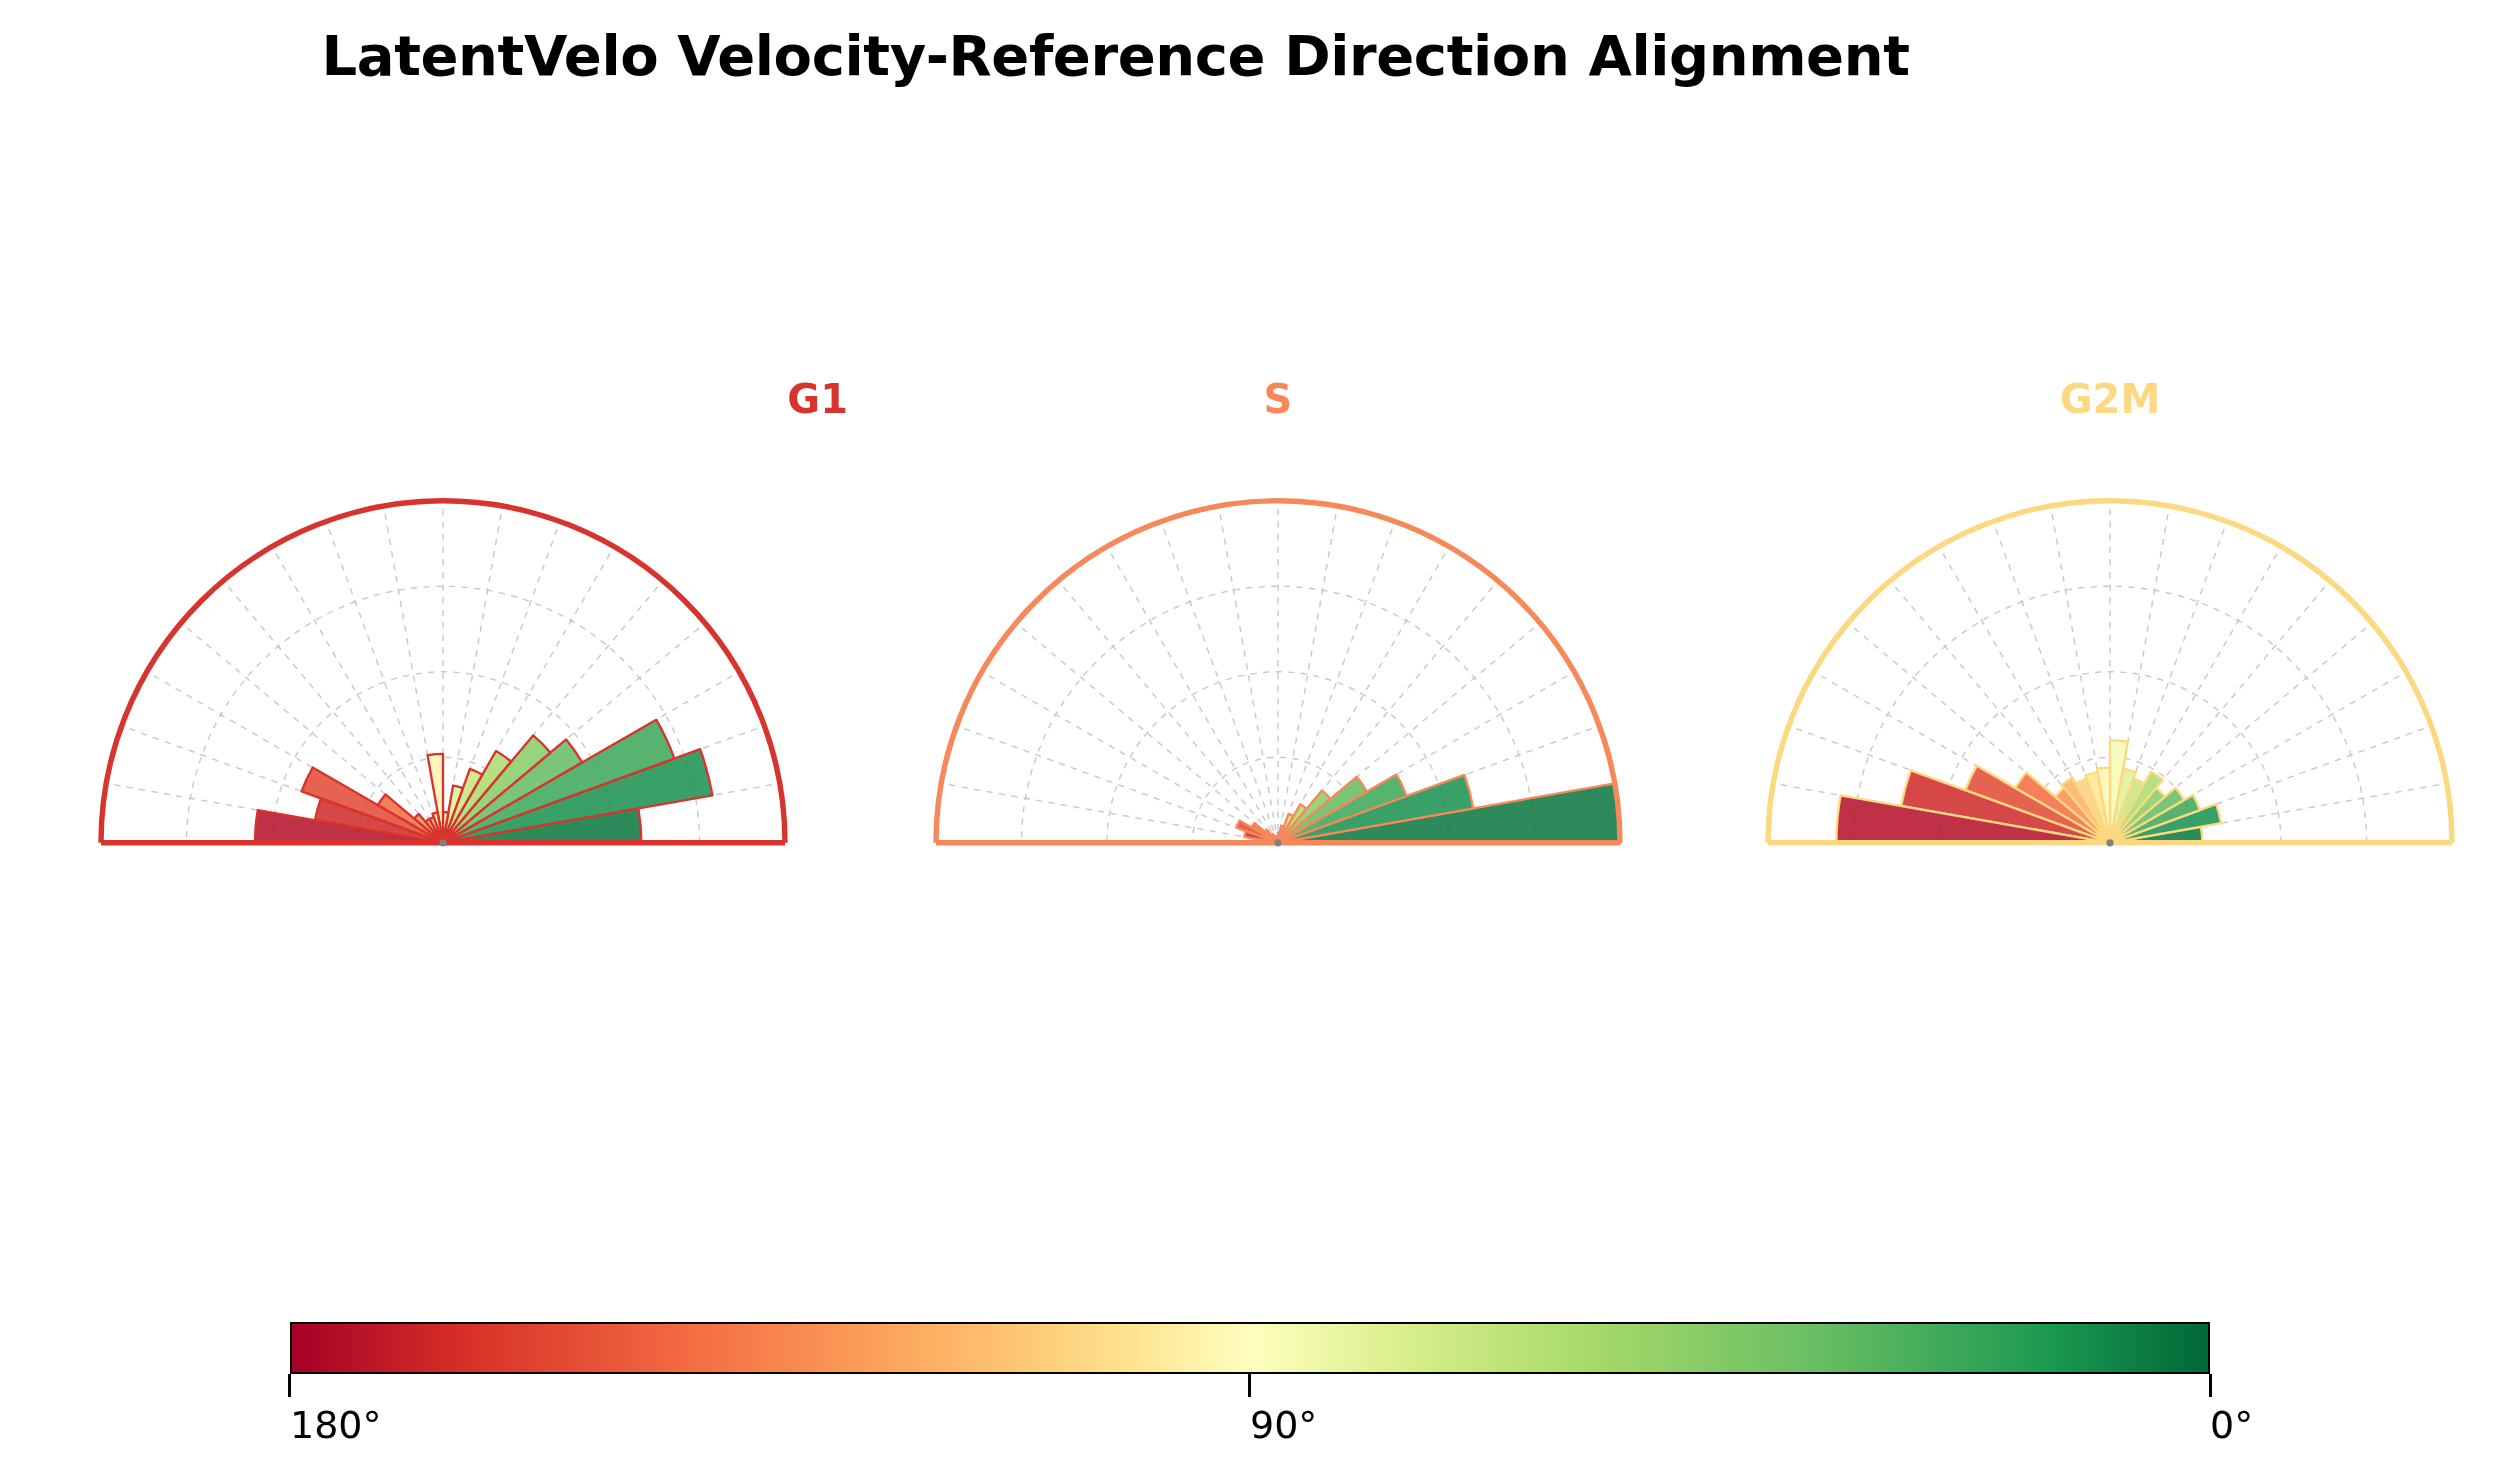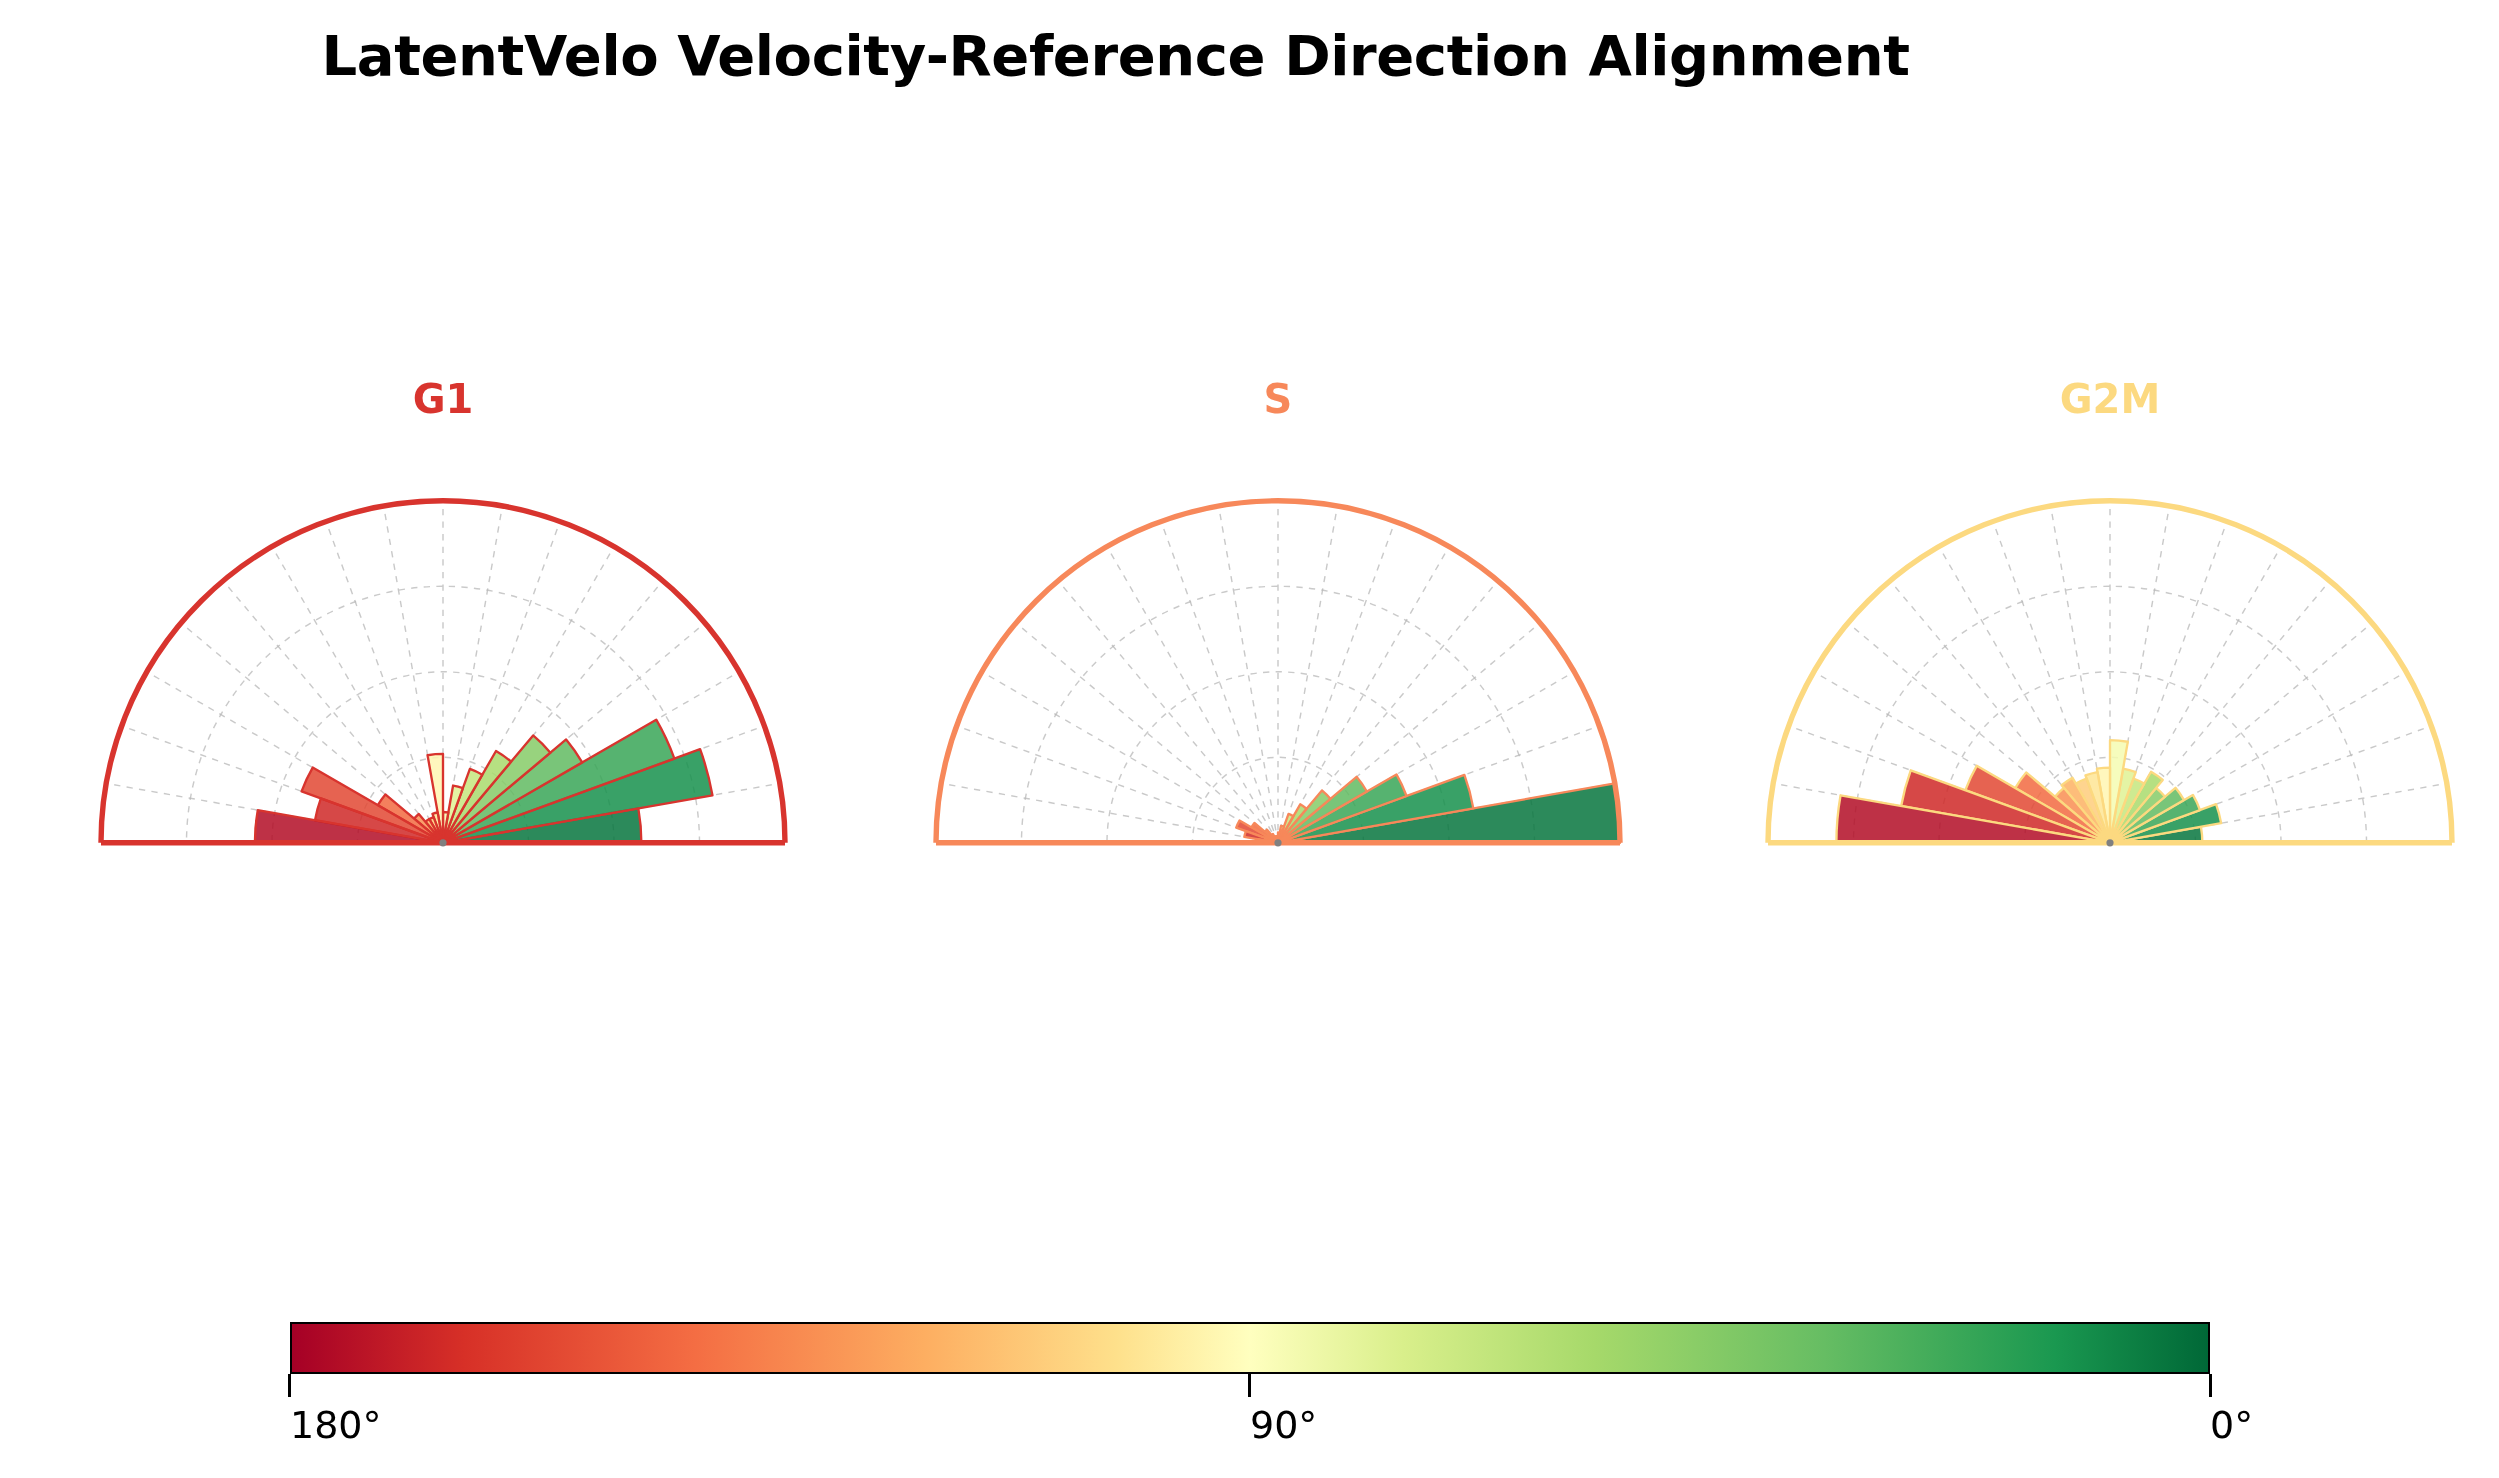--- a/index.html
+++ b/index.html
@@ -105,21 +105,21 @@
   }
 </style>
 </head>
 <body>
 
 <div id="figure">
 
   <div id="fig-title">LatentVelo Velocity-Reference Direction Alignment</div>
 
   <div class="panel" style="left:38px;">
-    <div class="panel-title" style="color: rgb(216, 52, 46);">G1</div>
+    <div class="panel-title" style="color: rgb(216, 52, 46); text-align: right;">G1</div>
     <div class="rose-wrap">
       <svg class="rose-svg" id="svg-0" width="810" height="378" viewBox="0 0 900 420">
           <g>
             <path d="M 545 392 A 95 95 0 0 0 355 392" fill="none" stroke="#b8b8b8" stroke-width="1.6" stroke-dasharray="7,7" opacity="0.75"></path>
             <path d="M 640 392 A 190 190 0 0 0 260 392" fill="none" stroke="#b8b8b8" stroke-width="1.6" stroke-dasharray="7,7" opacity="0.75"></path>
             <path d="M 735 392 A 285 285 0 0 0 165 391.99999999999994" fill="none" stroke="#b8b8b8" stroke-width="1.6" stroke-dasharray="7,7" opacity="0.75"></path>
             <line x1="450" y1="392" x2="824.226946144639" y2="326.01369248656647" stroke="#b8b8b8" stroke-width="1.6" stroke-dasharray="7,7" opacity="0.75"></line>
             <line x1="450" y1="392" x2="807.0831958986453" y2="262.0323455362459" stroke="#b8b8b8" stroke-width="1.6" stroke-dasharray="7,7" opacity="0.75"></line>
             <line x1="450" y1="392" x2="779.0896534380868" y2="202.00000000000003" stroke="#b8b8b8" stroke-width="1.6" stroke-dasharray="7,7" opacity="0.75"></line>
             <line x1="450" y1="392" x2="741.0968883852116" y2="147.74070831911507" stroke="#b8b8b8" stroke-width="1.6" stroke-dasharray="7,7" opacity="0.75"></line>

